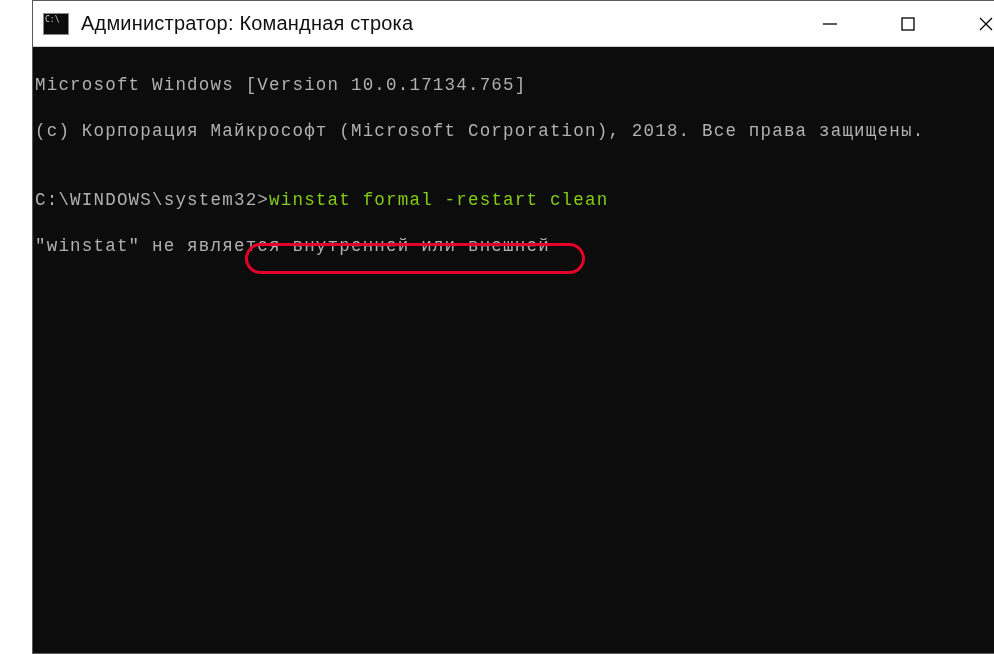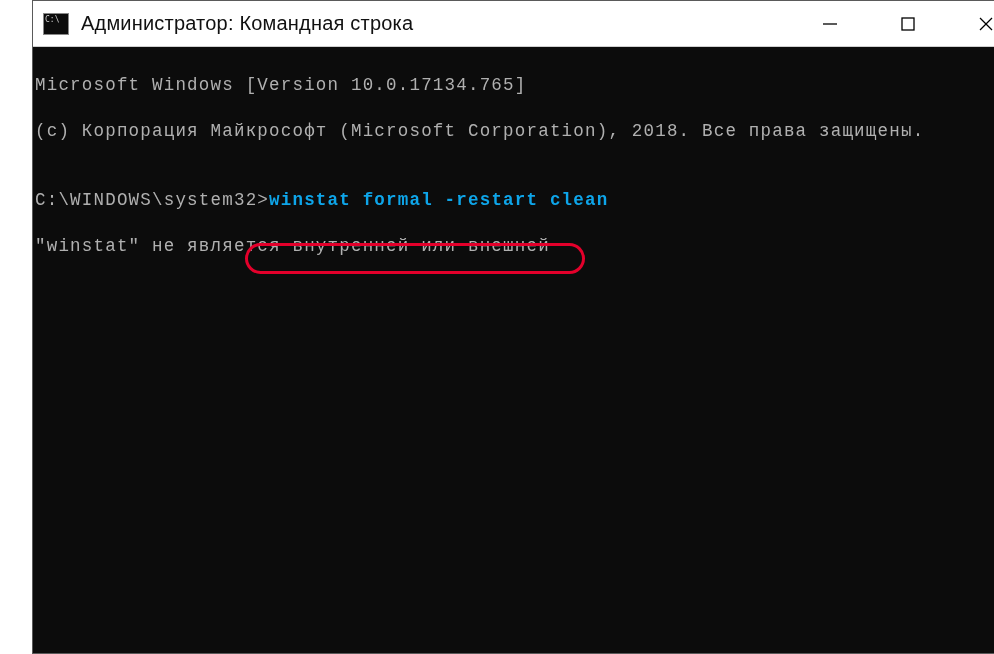--- a/index.html
+++ b/index.html
@@ -89,22 +89,21 @@
       padding: 4px 0 0 2px;
       white-space: pre;
       letter-spacing: 1.2px;
       position: relative;
       overflow: hidden;
     }
     .console .line {
       display: block;
     }
     .prompt-cmd {
-      color: #0ea5e9;
-      font-weight: bold;
+      color: #84cc16;
     }
     .highlight-oval {
       position: absolute;
       border: 3px solid #e4002b;
       border-radius: 22px;
       pointer-events: none;
       left: 212px;
       top: 196px;
       width: 340px;
       height: 31px;

